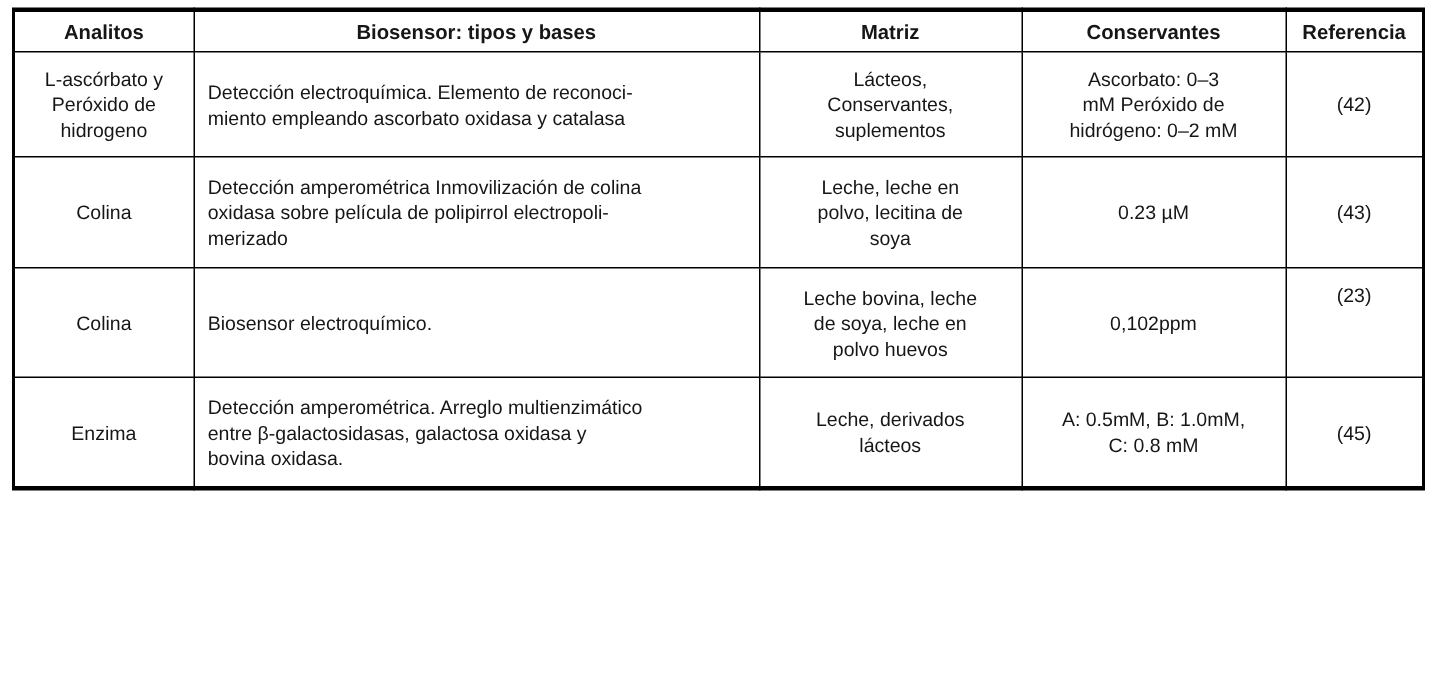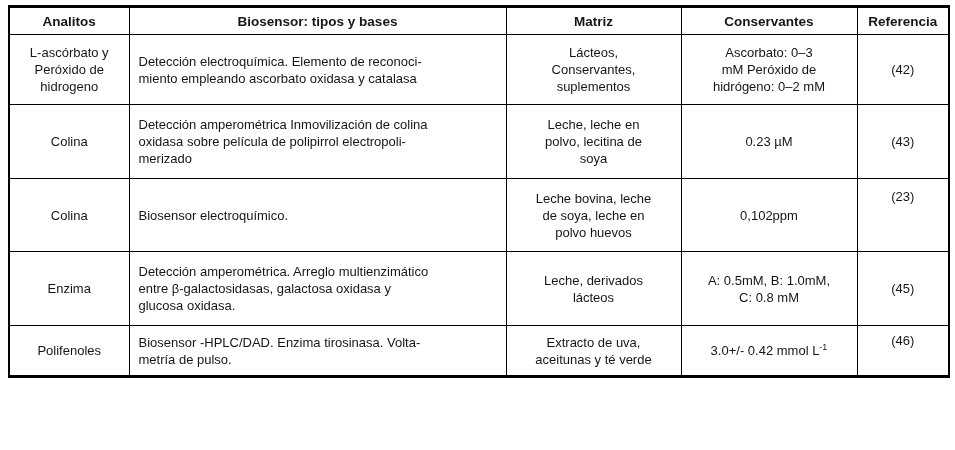--- a/index.html
+++ b/index.html
@@ -124,31 +124,22 @@
         <td class="matriz">Leche bovina, leche
 de soya, leche en
 polvo huevos</td>
         <td class="sensibilidad">0,102ppm</td>
         <td class="referencia ref-top">(23)</td>
       </tr>
       <tr class="r5">
         <td class="analito">Enzima</td>
         <td class="biosensor">Detección amperométrica. Arreglo multienzimático
 entre β-galactosidasas, galactosa oxidasa y
-glucosa oxidasa.</td>
+bovina oxidasa.</td>
         <td class="matriz">Leche, derivados
 lácteos</td>
         <td class="sensibilidad">A: 0.5mM, B: 1.0mM,
 C: 0.8 mM</td>
         <td class="referencia">(45)</td>
       </tr>
-      <tr class="r6">
-        <td class="analito">Polifenoles</td>
-        <td class="biosensor">Biosensor -HPLC/DAD. Enzima tirosinasa. Volta-
-metría de pulso.</td>
-        <td class="matriz">Extracto de uva,
-aceitunas y té verde</td>
-        <td class="sensibilidad"><span>3.0+/- 0.42 mmol L</span><sup>-1</sup></td>
-        <td class="referencia ref-top-sm">(46)</td>
-      </tr>
     </tbody>
   </table>
 </div>
 
 </body></html>

